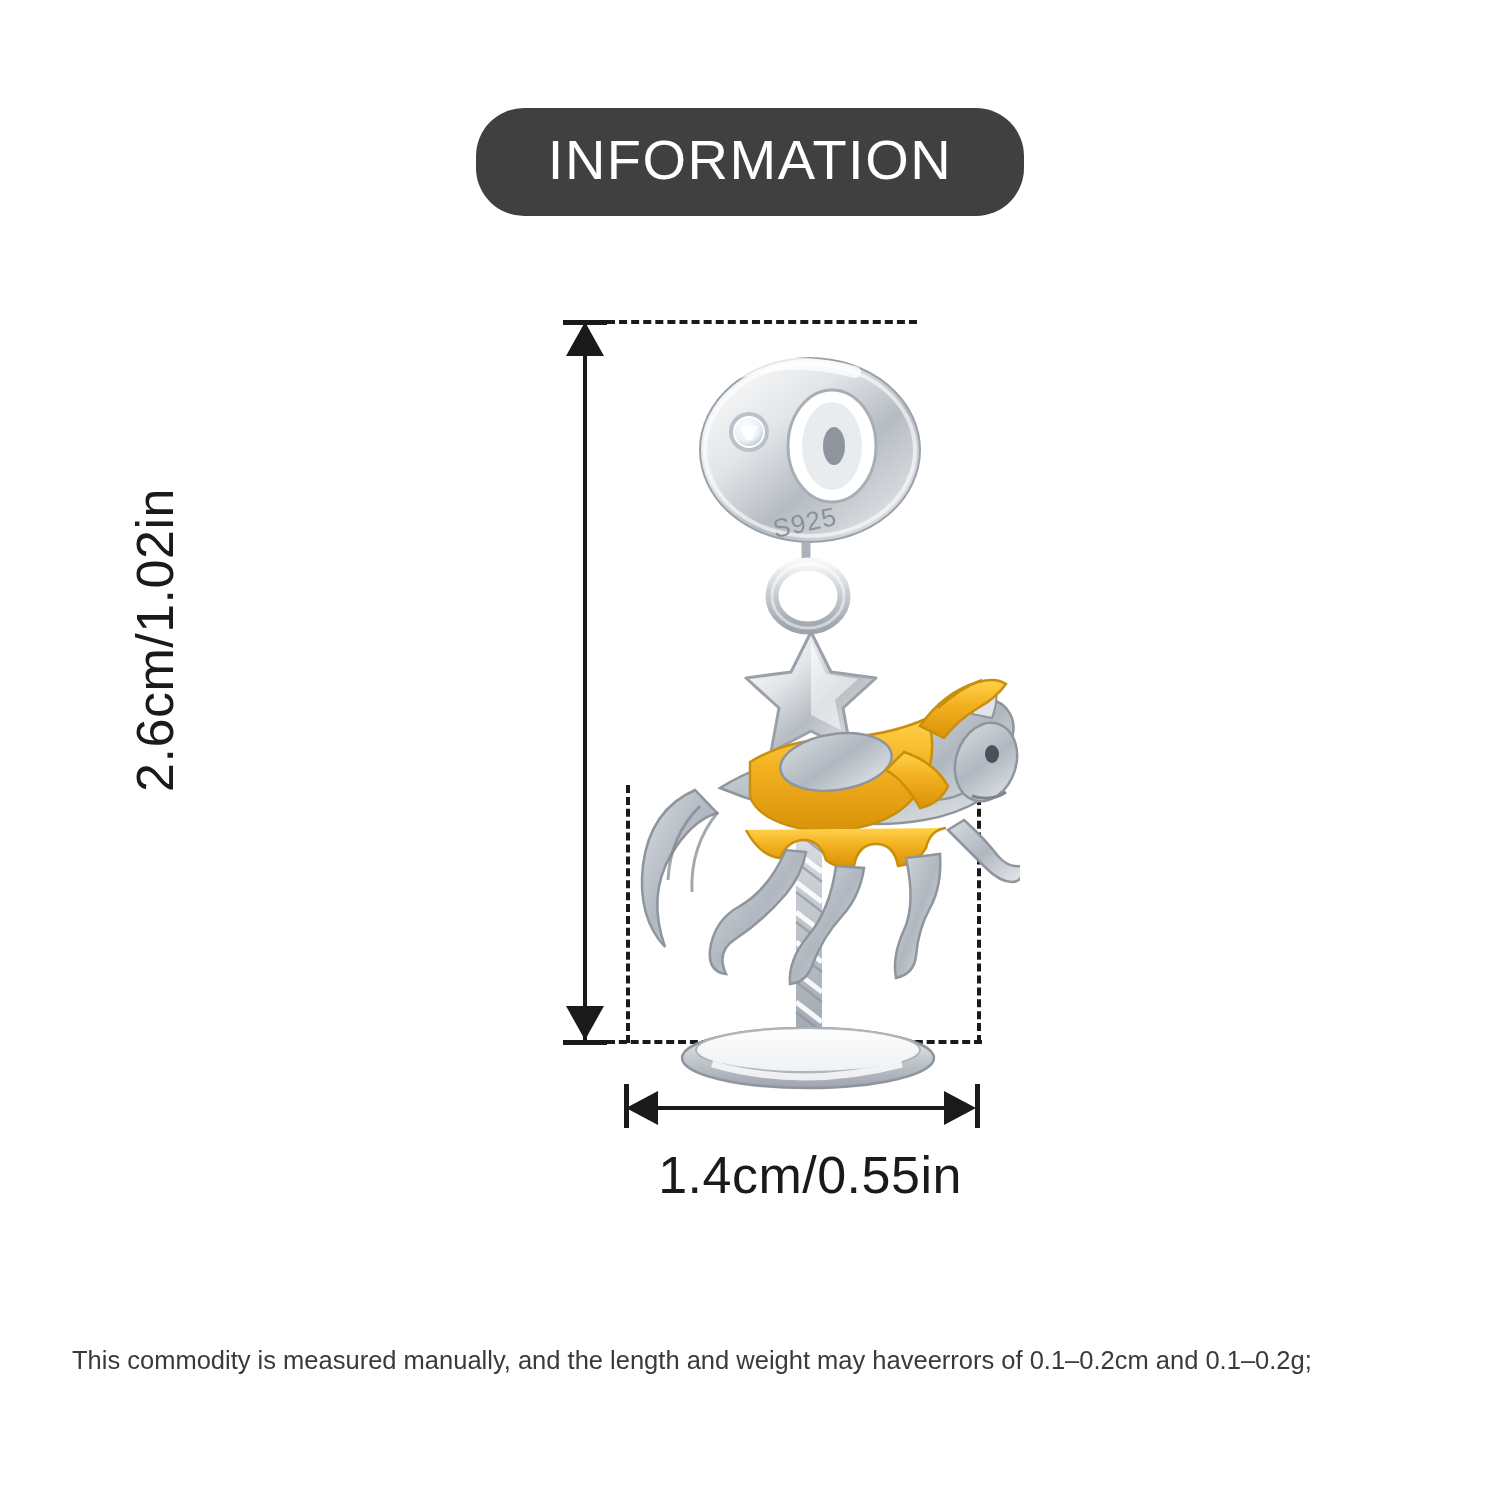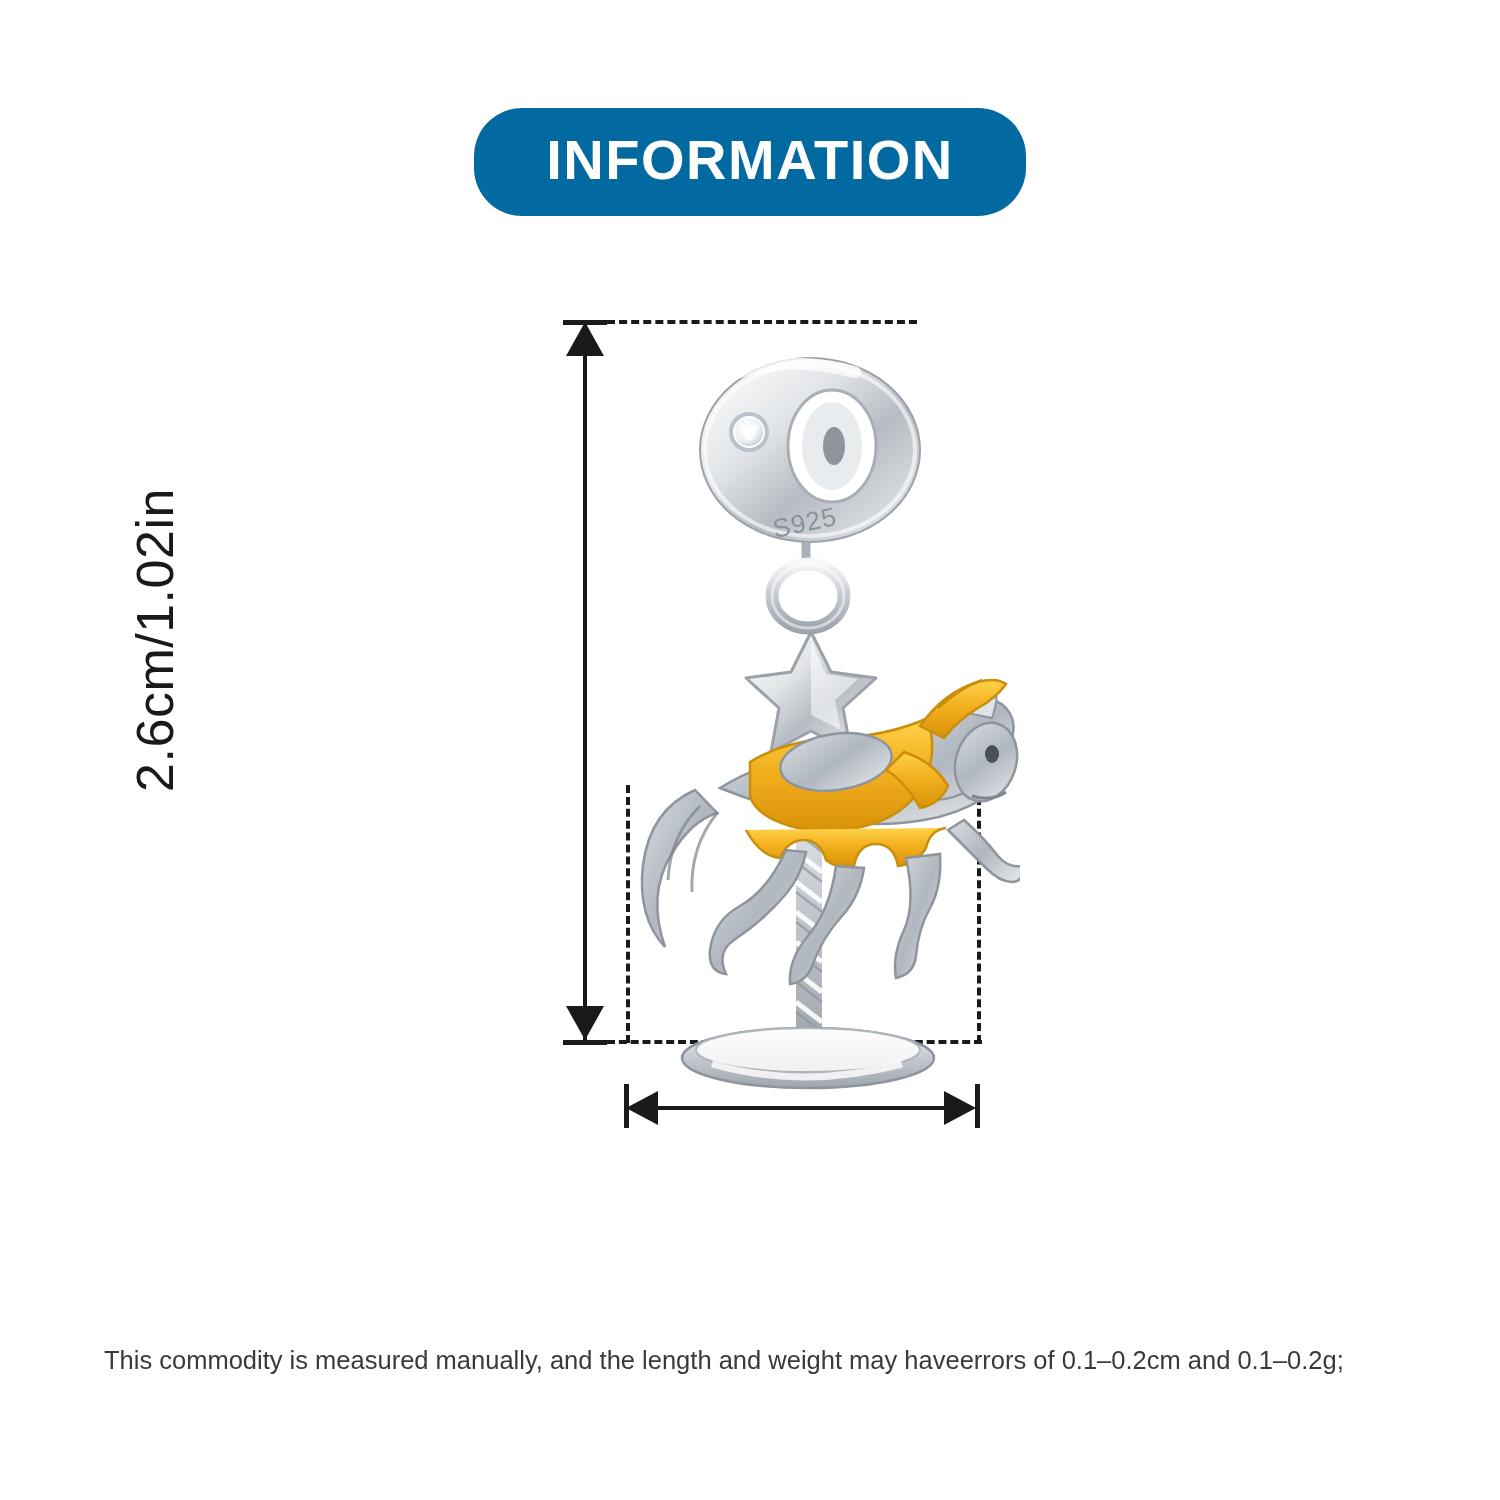--- a/index.html
+++ b/index.html
@@ -18,24 +18,24 @@
   
   .badge-wrap {
     position: absolute;
     top: 108px;
     left: 0;
     width: 100%;
     display: flex;
     justify-content: center;
   }
   .badge {
-    background: #0369a1;
+    background: #404040;
     color: #ffffff;
     font-size: 56px;
-    font-weight: bold;
+    font-weight: normal;
     letter-spacing: 1.5px;
     padding: 24px 72px 28px 72px;
     border-radius: 48px;
     line-height: 1;
     white-space: nowrap;
   }
 
   
   .stage {
     position: absolute;
@@ -178,21 +178,21 @@
   
   .footer {
     position: absolute;
     left: 0;
     top: 1338px;
     width: 1265px;
     text-align: center;
     font-size: 25.5px;
     color: #3a3a3a;
     line-height: 1.75;
-    padding: 0 104px;
+    padding: 0 72px;
     box-sizing: border-box;
   }
   .footer div { white-space: nowrap; }
 </style>
 </head>
 <body>
 
 <div class="badge-wrap">
   <div class="badge">INFORMATION</div>
 </div>
@@ -209,20 +209,21 @@
   <div class="arrow-up"></div>
   <div class="arrow-down"></div>
   <div class="cap-bottom"></div>
   <div class="vlabel">2.6cm/1.02in</div>
 
   <div class="cap-left"></div>
   <div class="hline"></div>
   <div class="arrow-left"></div>
   <div class="arrow-right"></div>
   <div class="cap-right"></div>
+  <div class="hlabel">1.4cm/0.55in</div>
 
   <div class="product">
     <svg width="420" height="780" viewBox="0 0 420 780" xmlns="http://www.w3.org/2000/svg">
       <defs>
         <linearGradient id="silver" x1="0" y1="0" x2="1" y2="1">
           <stop offset="0%" stop-color="#ffffff"></stop>
           <stop offset="35%" stop-color="#e3e6e9"></stop>
           <stop offset="60%" stop-color="#b6bcc3"></stop>
           <stop offset="100%" stop-color="#eef0f2"></stop>
         </linearGradient>

